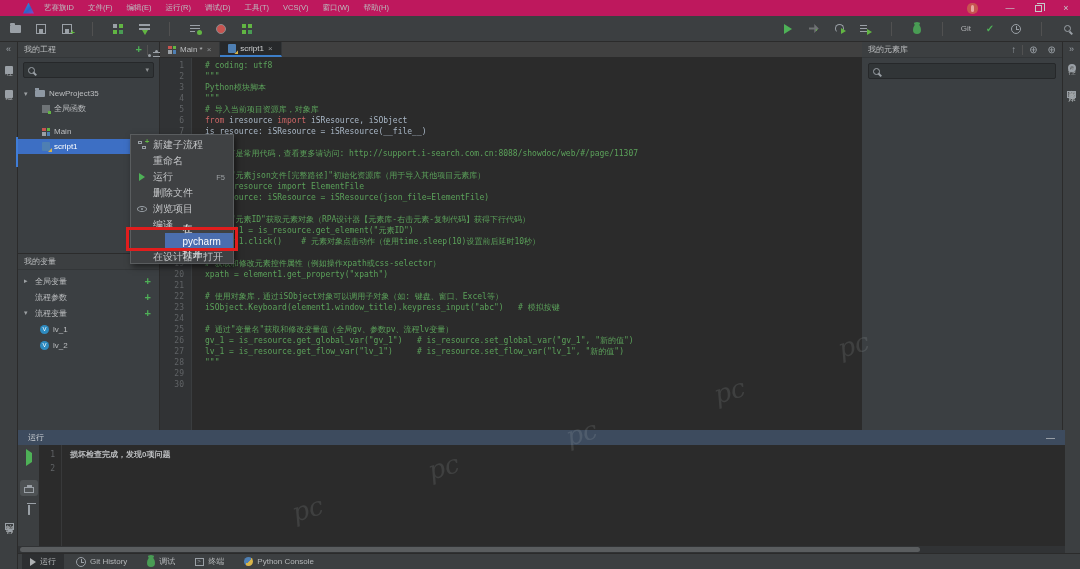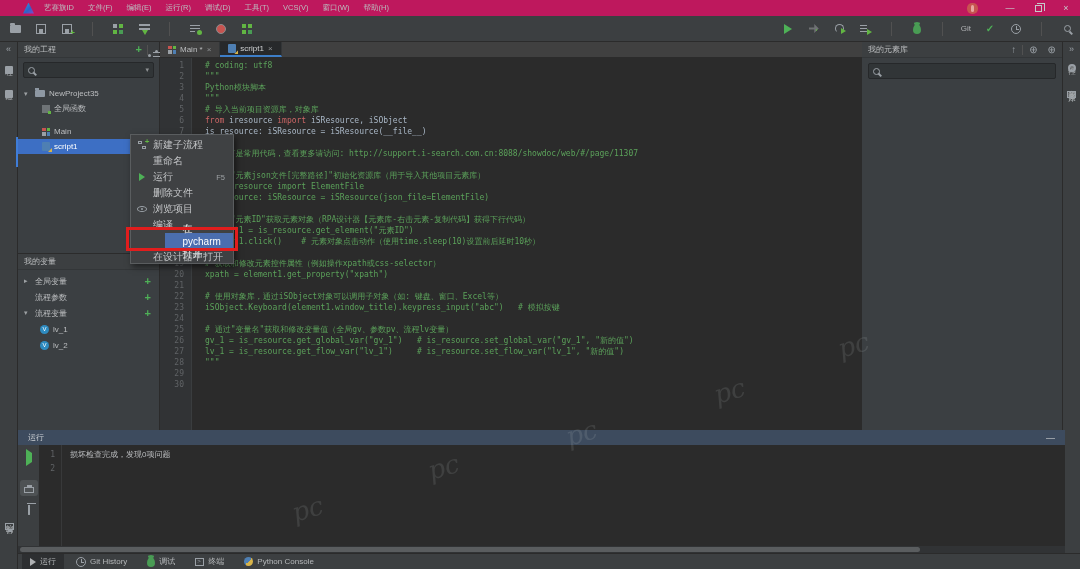--- a/index.html
+++ b/index.html
@@ -149,21 +149,21 @@
 
   
   .runpanel{ left:18px; top:430px; width:1047px; height:123px; background:#2b2b2b; }
   .runhead{ height:15px; background:#3d4b5e; display:flex; align-items:center; padding:0 10px; color:#ccd0d4; }
   .runhead .minbtn{ margin-left:auto; color:#c6c8ca; font-size:9px; }
   .runbody{ display:flex; height:101px; }
   .runtools{ width:22px; background:#3c3f41; border-right:1px solid #2b2b2b; display:flex; flex-direction:column; align-items:center; gap:9px; padding-top:8px; }
   .tooltoggle{ width:18px; height:16px; background:#4e5254; border-radius:3px; display:flex; align-items:center; justify-content:center; }
   .congut{ width:22px; border-right:1px solid #38393a; padding-top:3px; }
   .congut .ln{ height:14px; line-height:14px; padding-right:6px; }
-  .conlines{ padding:3px 0 0 8px; }
+  .conlines{ padding:3px 0 0 8px;font-weight:bold; }
   .conline{ height:14px; line-height:14px; color:#bcbec0; font-size:8px; }
   .hscroll{ height:7px; background:#313335; position:relative; }
   .hscroll .thumb{ position:absolute; left:2px; top:1px; width:900px; height:5px; background:#5a5d5f; border-radius:3px; }
 
   
   .statusbar{ left:18px; top:553px; width:1062px; height:16px; background:#3c3f41; border-top:1px solid #2b2b2b; display:flex; align-items:center; gap:4px; padding-left:4px; }
   .sbitem{ display:flex; align-items:center; gap:4px; padding:2px 8px; color:#b4b7b9; font-size:8px; }
   .sbitem.active{ background:#2d2f31; }
 
   

